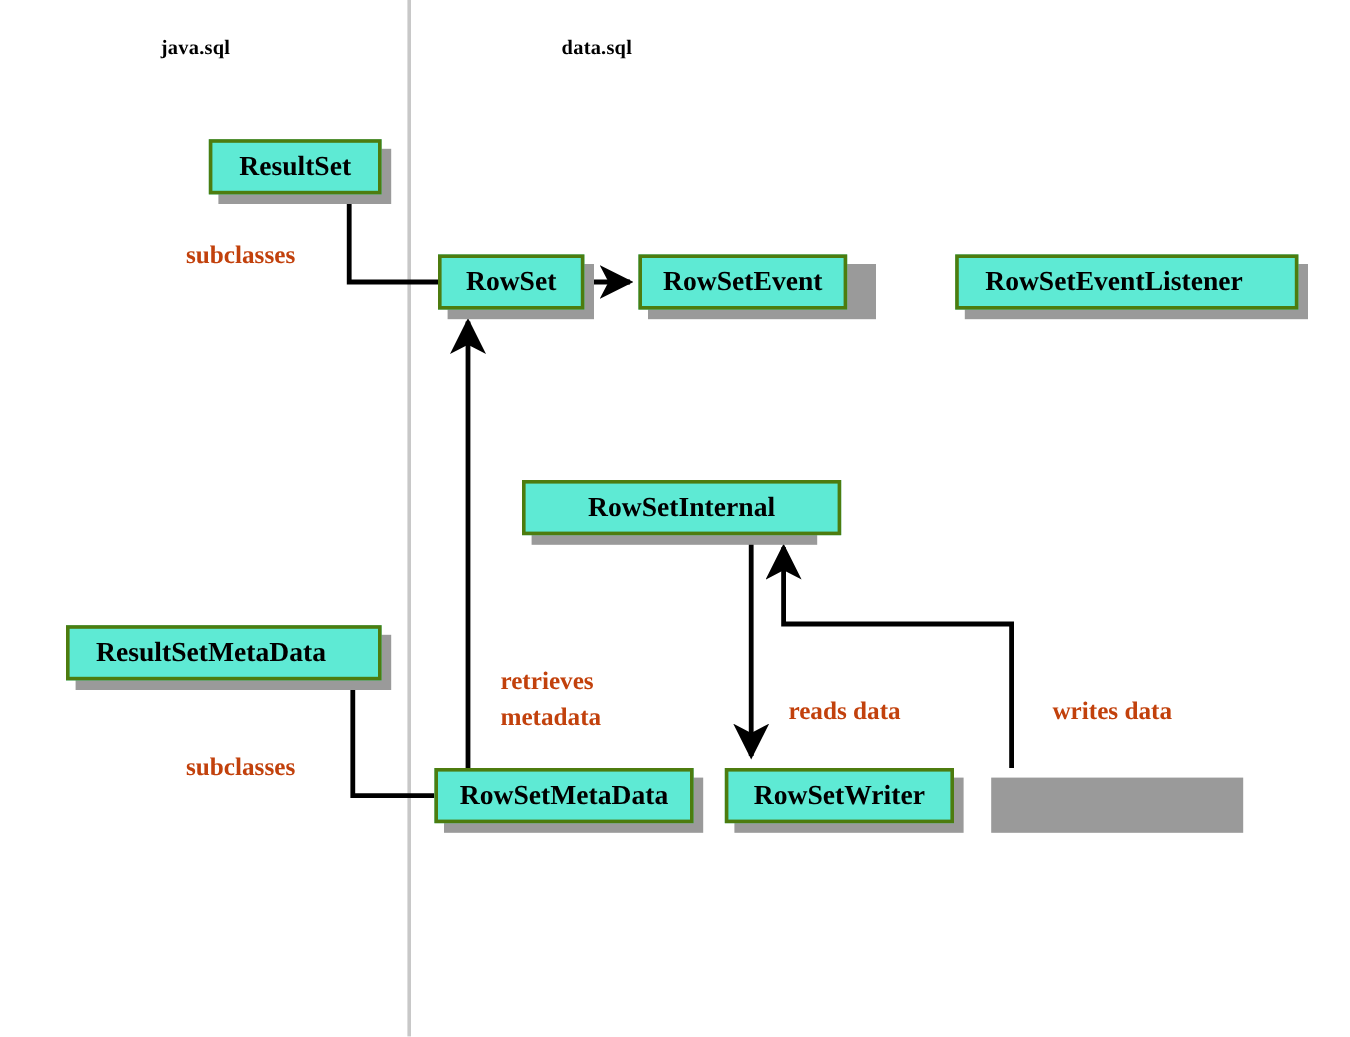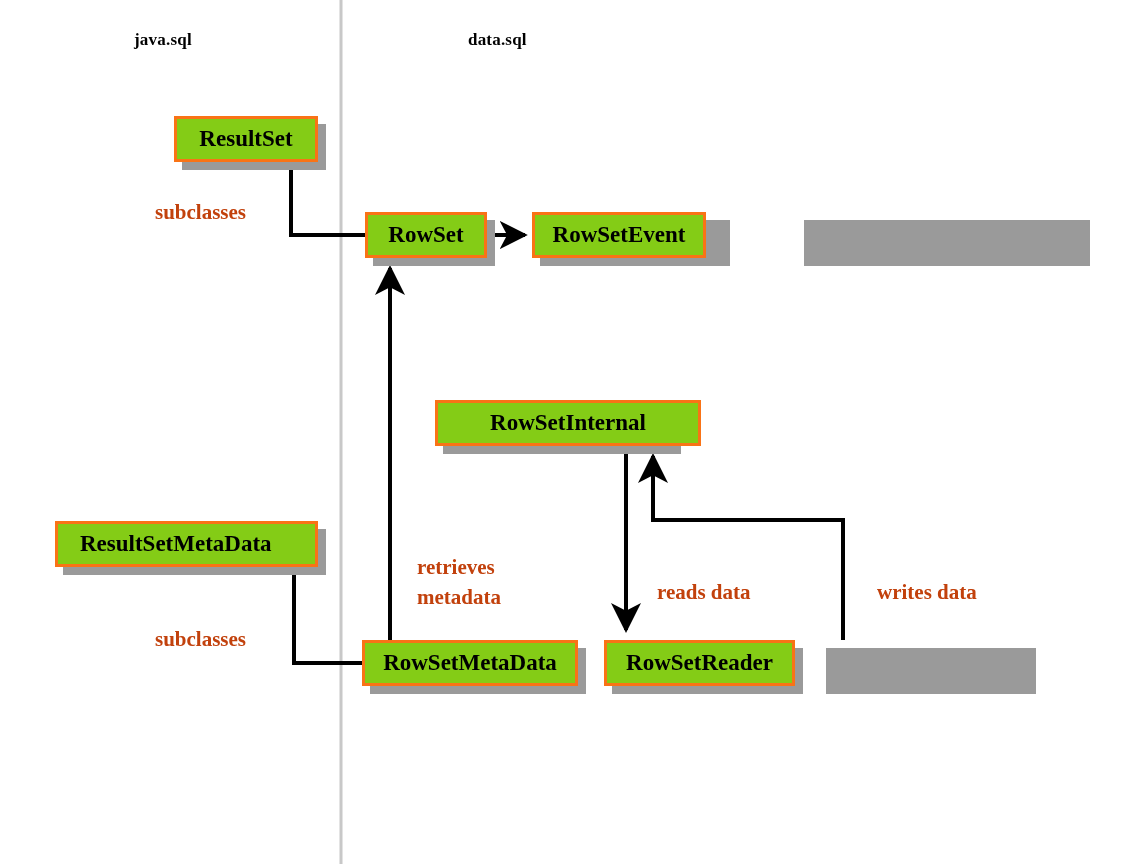--- a/index.html
+++ b/index.html
@@ -36,22 +36,22 @@
     font-family: "Liberation Serif", "DejaVu Serif", serif;
     font-weight: bold;
     font-size: 21px;
     color: #c2410c;
     white-space: nowrap;
     line-height: 30px;
   }
   .node {
     position: absolute;
     box-sizing: border-box;
-    background: #84cc16;
-    border: 3px solid #f97316;
+    background: #5eead4;
+    border: 3px solid #4d7c0f;
     display: flex;
     align-items: center;
     z-index: 3;
   }
   .node-shadow {
     position: absolute;
     background: #9a9a9a;
     z-index: 1;
   }
   .node-label {
@@ -120,35 +120,38 @@
   </div>
 
   <div class="node center" style="left:365px; top:212px; width:122px; height:46px;">
     <span class="node-label">RowSet</span>
   </div>
 
   <div class="node center" style="left:532px; top:212px; width:174px; height:46px;">
     <span class="node-label">RowSetEvent</span>
   </div>
 
+  <div class="node leftish" style="left:796px; top:212px; width:286px; height:46px;">
+    <span class="node-label">RowSetEventListener</span>
+  </div>
 
   <div class="node center" style="left:435px; top:400px; width:266px; height:46px;">
     <span class="node-label">RowSetInternal</span>
   </div>
 
   <div class="node leftish" style="left:55px; top:521px; width:263px; height:46px;">
     <span class="node-label">ResultSetMetaData</span>
   </div>
 
   <div class="node center" style="left:362px; top:640px; width:216px; height:46px;">
     <span class="node-label">RowSetMetaData</span>
   </div>
 
   <div class="node center" style="left:604px; top:640px; width:191px; height:46px;">
-    <span class="node-label">RowSetReader</span>
+    <span class="node-label">RowSetWriter</span>
   </div>
 
 
   <div class="edge-label" style="left:155px; top:197px;">subclasses</div>
 
   <div class="edge-label" style="left:155px; top:624px;">subclasses</div>
 
   <div class="edge-label" style="left:417px; top:552px; white-space:pre;">retrieves
 metadata</div>
 

